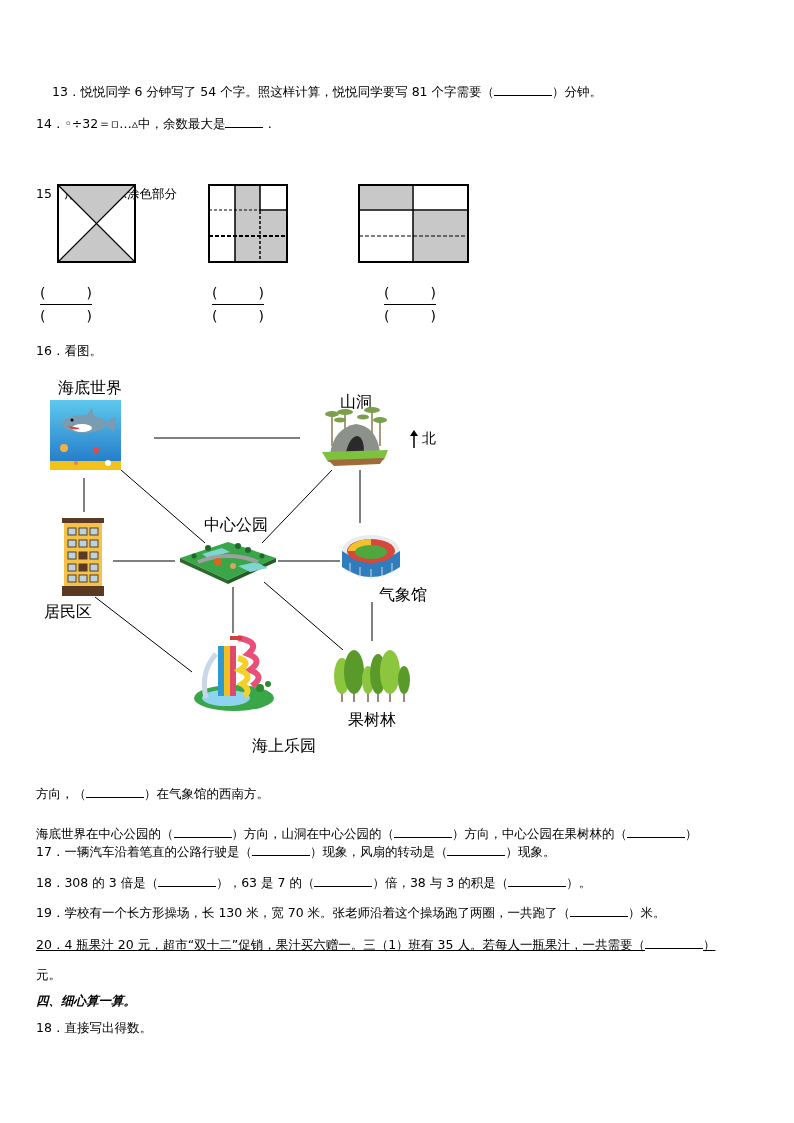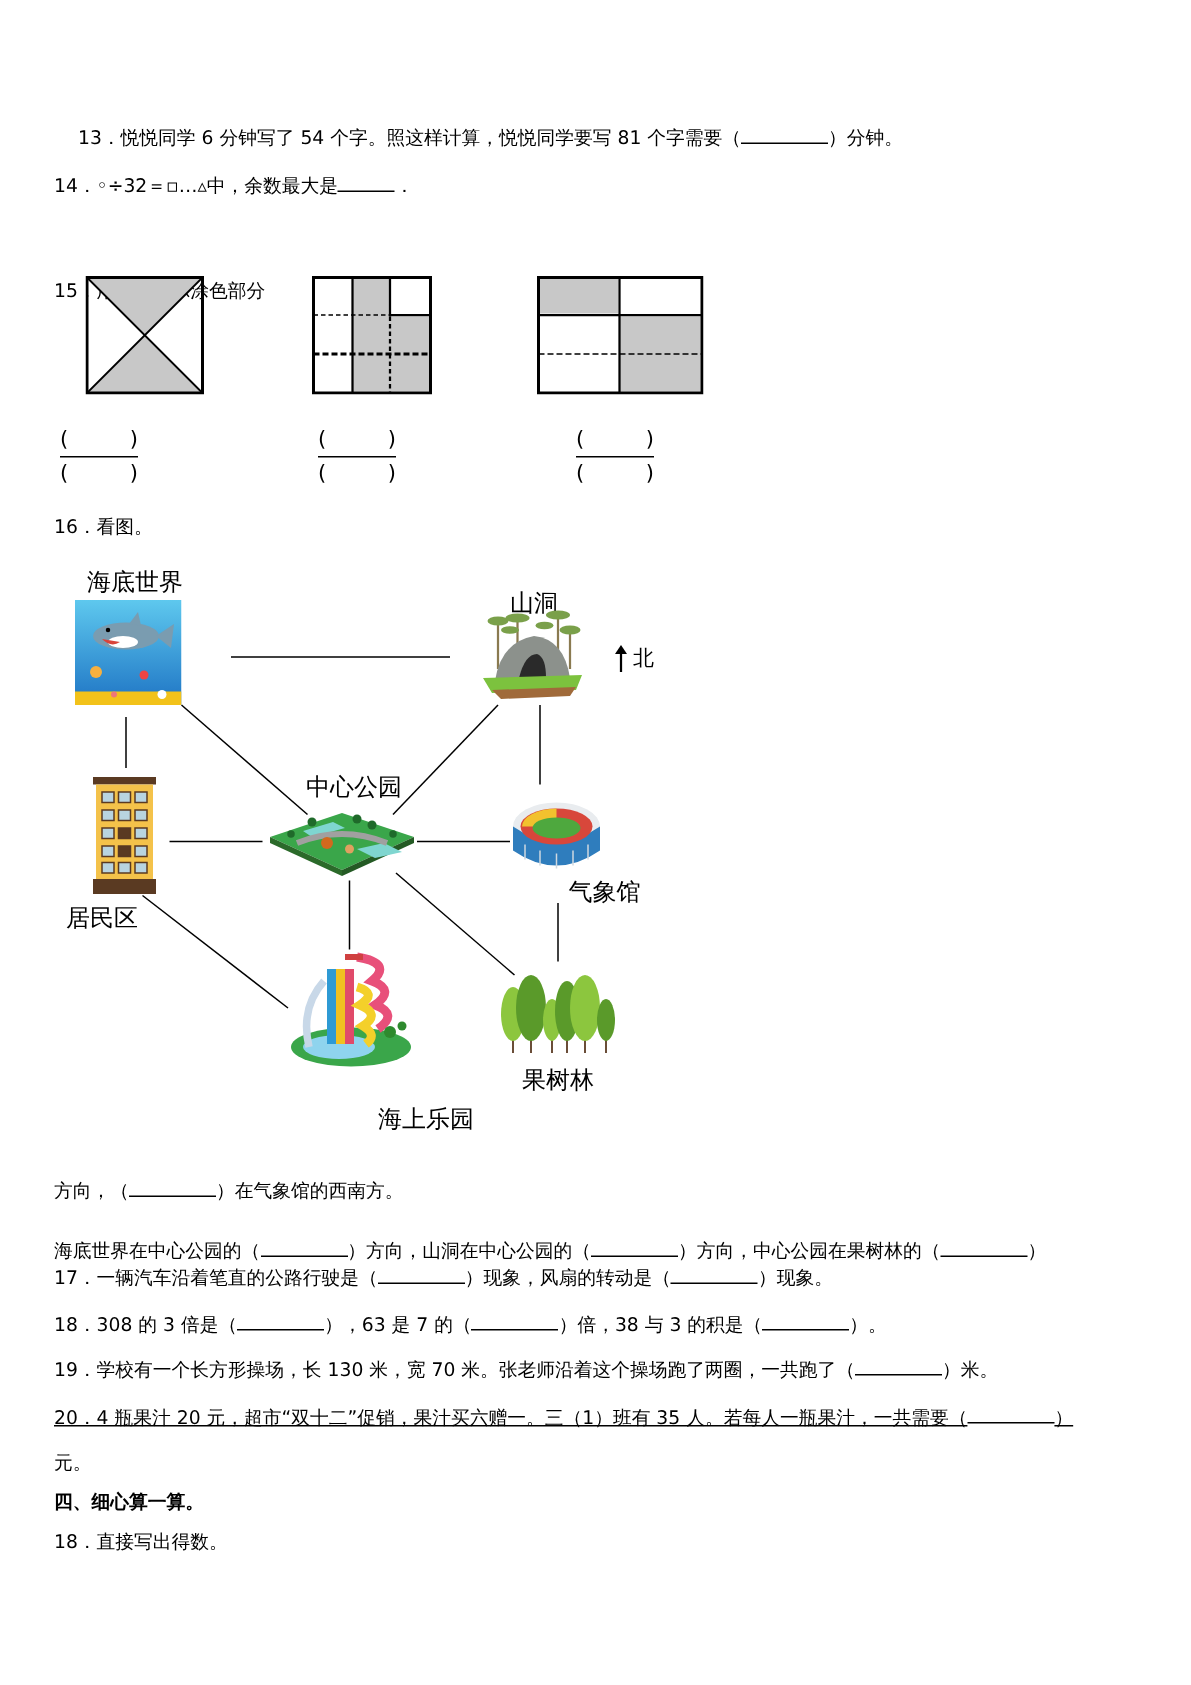--- a/index.html
+++ b/index.html
@@ -298,15 +298,15 @@
 
 <div class="line" style="top:905px;">
   <span>19．学校有一个长方形操场，长 130 米，宽 70 米。张老师沿着这个操场跑了两圈，一共跑了（</span><span class="blank b60"></span><span>）米。</span>
 </div>
 
 <div class="line" style="top:937px;text-decoration:underline;">
   <span>20．4 瓶果汁 20 元，超市“双十二”促销，果汁买六赠一。三（1）班有 35 人。若每人一瓶果汁，一共需要（</span><span class="blank b60"></span><span>）</span>
 </div>
 <div class="line" style="top:967px;">元。</div>
 
-<div class="line bold" style="top:993px;">四、细心算一算。</div>
+<div class="line bold" style="top:993px;font-style:italic;">四、细心算一算。</div>
 
 <div class="line" style="top:1020px;">18．直接写出得数。</div>
 
 </body></html>

